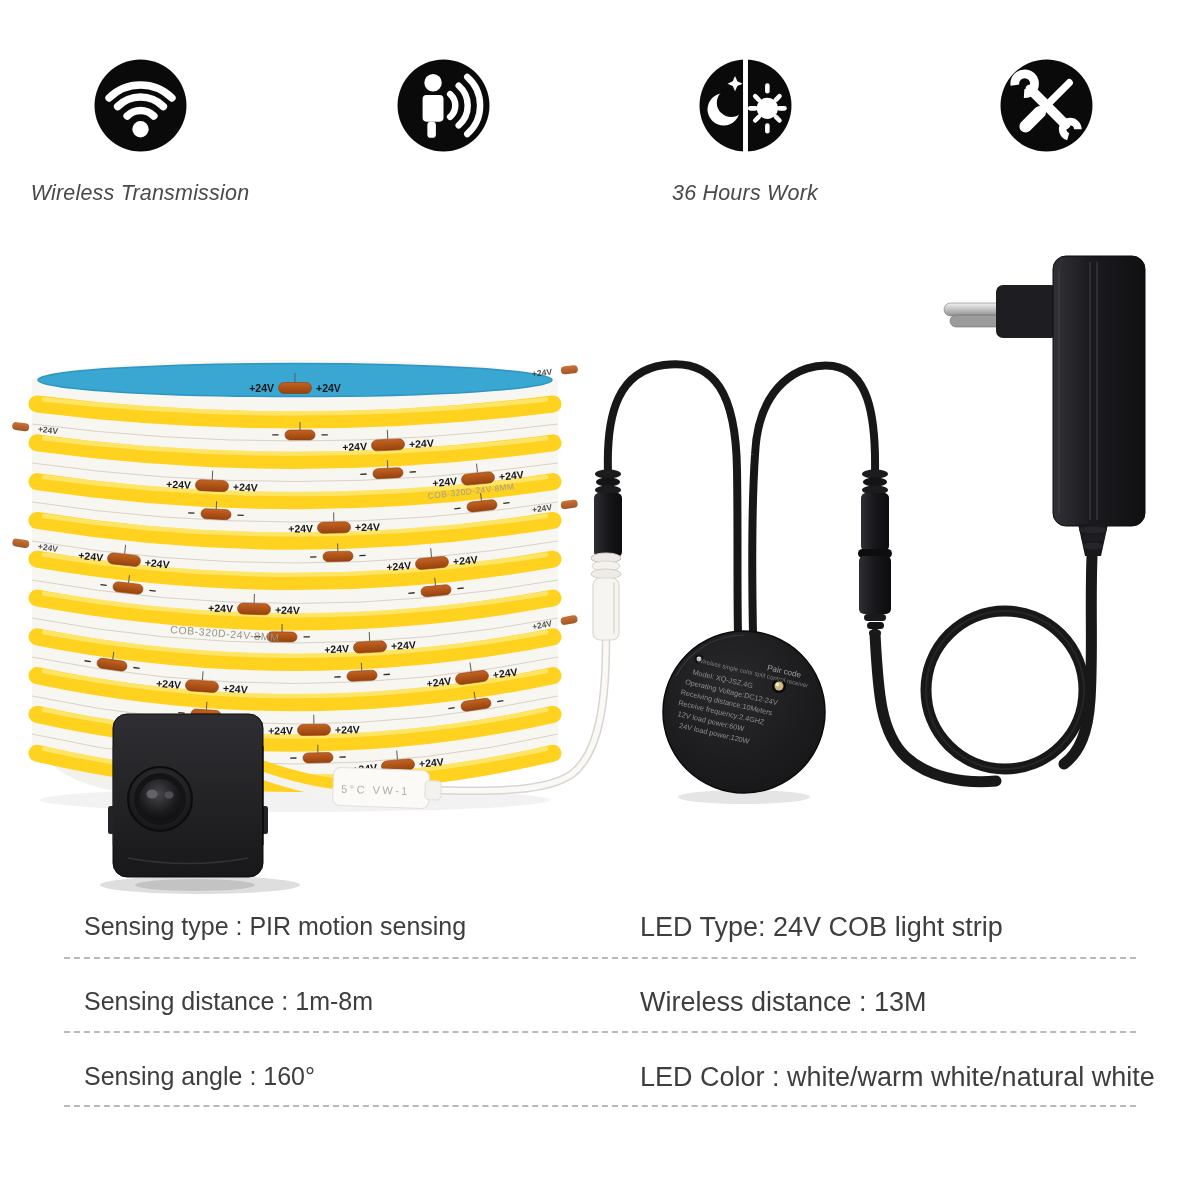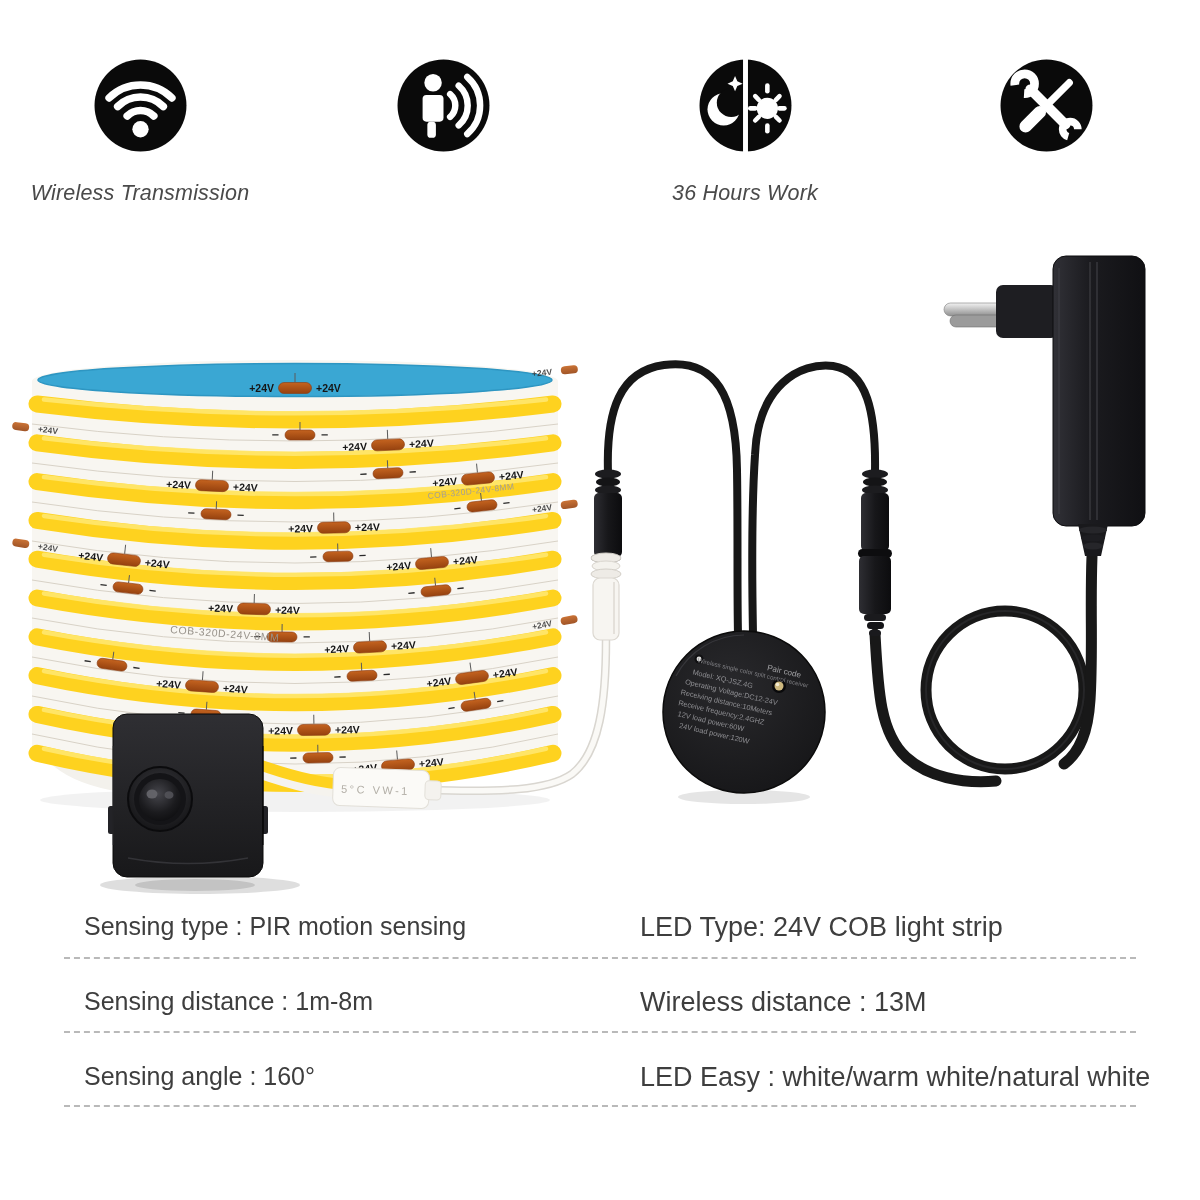--- a/index.html
+++ b/index.html
@@ -461,16 +461,16 @@
     <span class="spec-right">LED Type: 24V COB light strip</span>
   </div>
   <div class="spec-dash" style="top:957px;"></div>
   <div class="spec-row" style="top:987px;">
     <span class="spec-left">Sensing distance : 1m-8m</span>
     <span class="spec-right">Wireless distance : 13M</span>
   </div>
   <div class="spec-dash" style="top:1031px;"></div>
   <div class="spec-row" style="top:1062px;">
     <span class="spec-left">Sensing angle : 160°</span>
-    <span class="spec-right">LED Easy : white/warm white/natural white</span>
+    <span class="spec-right">LED Color : white/warm white/natural white</span>
   </div>
   <div class="spec-dash" style="top:1105px;"></div>
 </div>
 
 </body></html>

